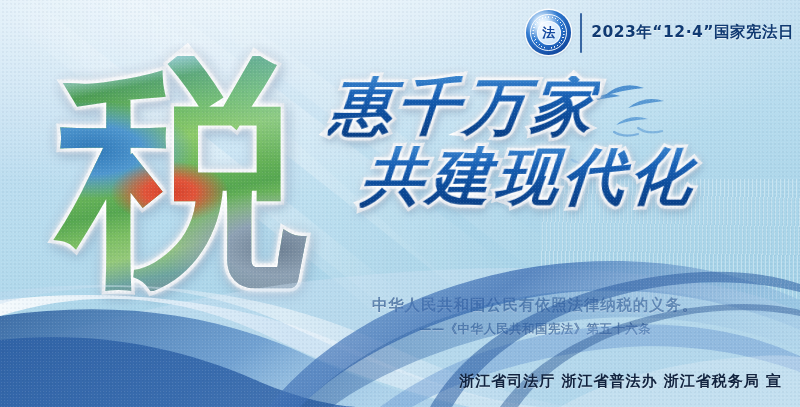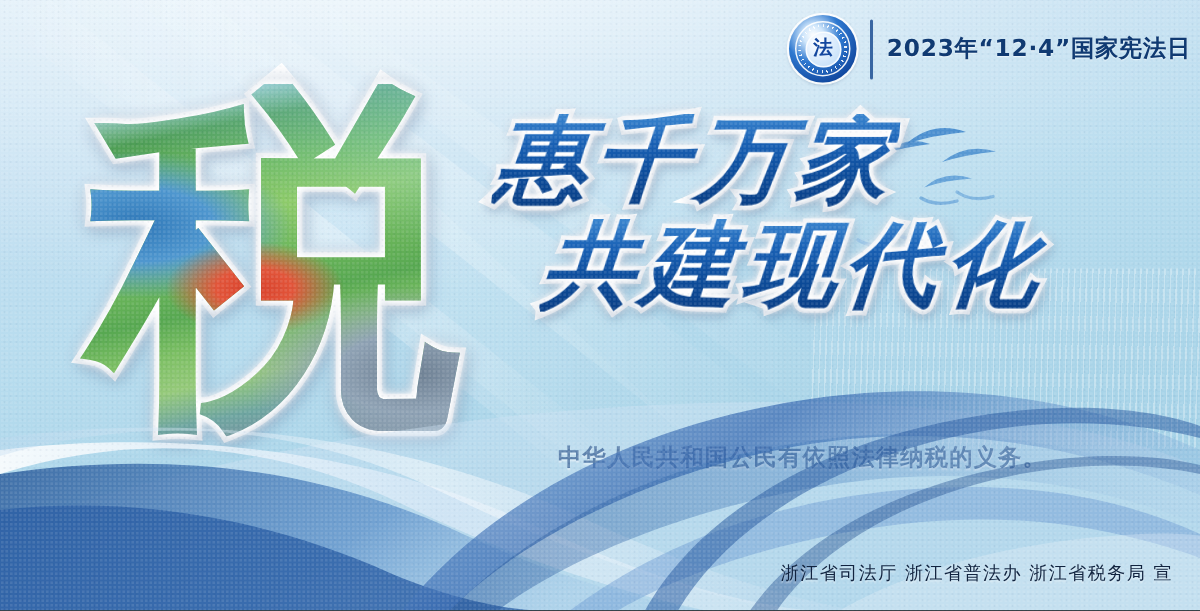--- a/index.html
+++ b/index.html
@@ -165,21 +165,21 @@
   .subtitle .s2{
     margin-top:5px;
     font-size:12.5px;font-weight:700;color:#12437f;letter-spacing:.4px;
     text-shadow:0 1px 1px rgba(255,255,255,.7);
   }
 
   
   .footer{
     position:absolute;right:18px;bottom:16px;
     font-family:"DejaVu Sans","Liberation Sans",sans-serif;
-    font-size:12px;font-weight:400;color:#11233f;letter-spacing:1px;
+    font-size:15px;font-weight:700;color:#11233f;letter-spacing:1px;
     text-shadow:0 1px 1px rgba(255,255,255,.45);
     white-space:nowrap;
   }
 </style>
 </head>
 <body>
 
 <div id="poster">
 
   <div class="sky-glow"></div>
@@ -225,20 +225,21 @@
 
   <div class="title-block">
     <div class="title-outline l1">惠千万家</div>
     <div class="title-line l1">惠千万家</div>
     <div class="title-outline l2">共建现代化</div>
     <div class="title-line l2">共建现代化</div>
   </div>
 
   <div class="subtitle">
     <div class="s1">中华人民共和国公民有依照法律纳税的义务。</div>
+    <div class="s2">——《中华人民共和国宪法》第五十六条</div>
   </div>
 
   <svg class="layer" viewBox="0 0 800 407" preserveAspectRatio="none">
     <defs>
       <linearGradient id="w1" x1="0" y1="0" x2="1" y2="0.4">
         <stop offset="0%" stop-color="#7fa9d6" stop-opacity="0.85"></stop>
         <stop offset="45%" stop-color="#2f62ad" stop-opacity="0.80"></stop>
         <stop offset="100%" stop-color="#8fb9e0" stop-opacity="0.35"></stop>
       </linearGradient>
       <linearGradient id="w2" x1="0" y1="0" x2="1" y2="0">

